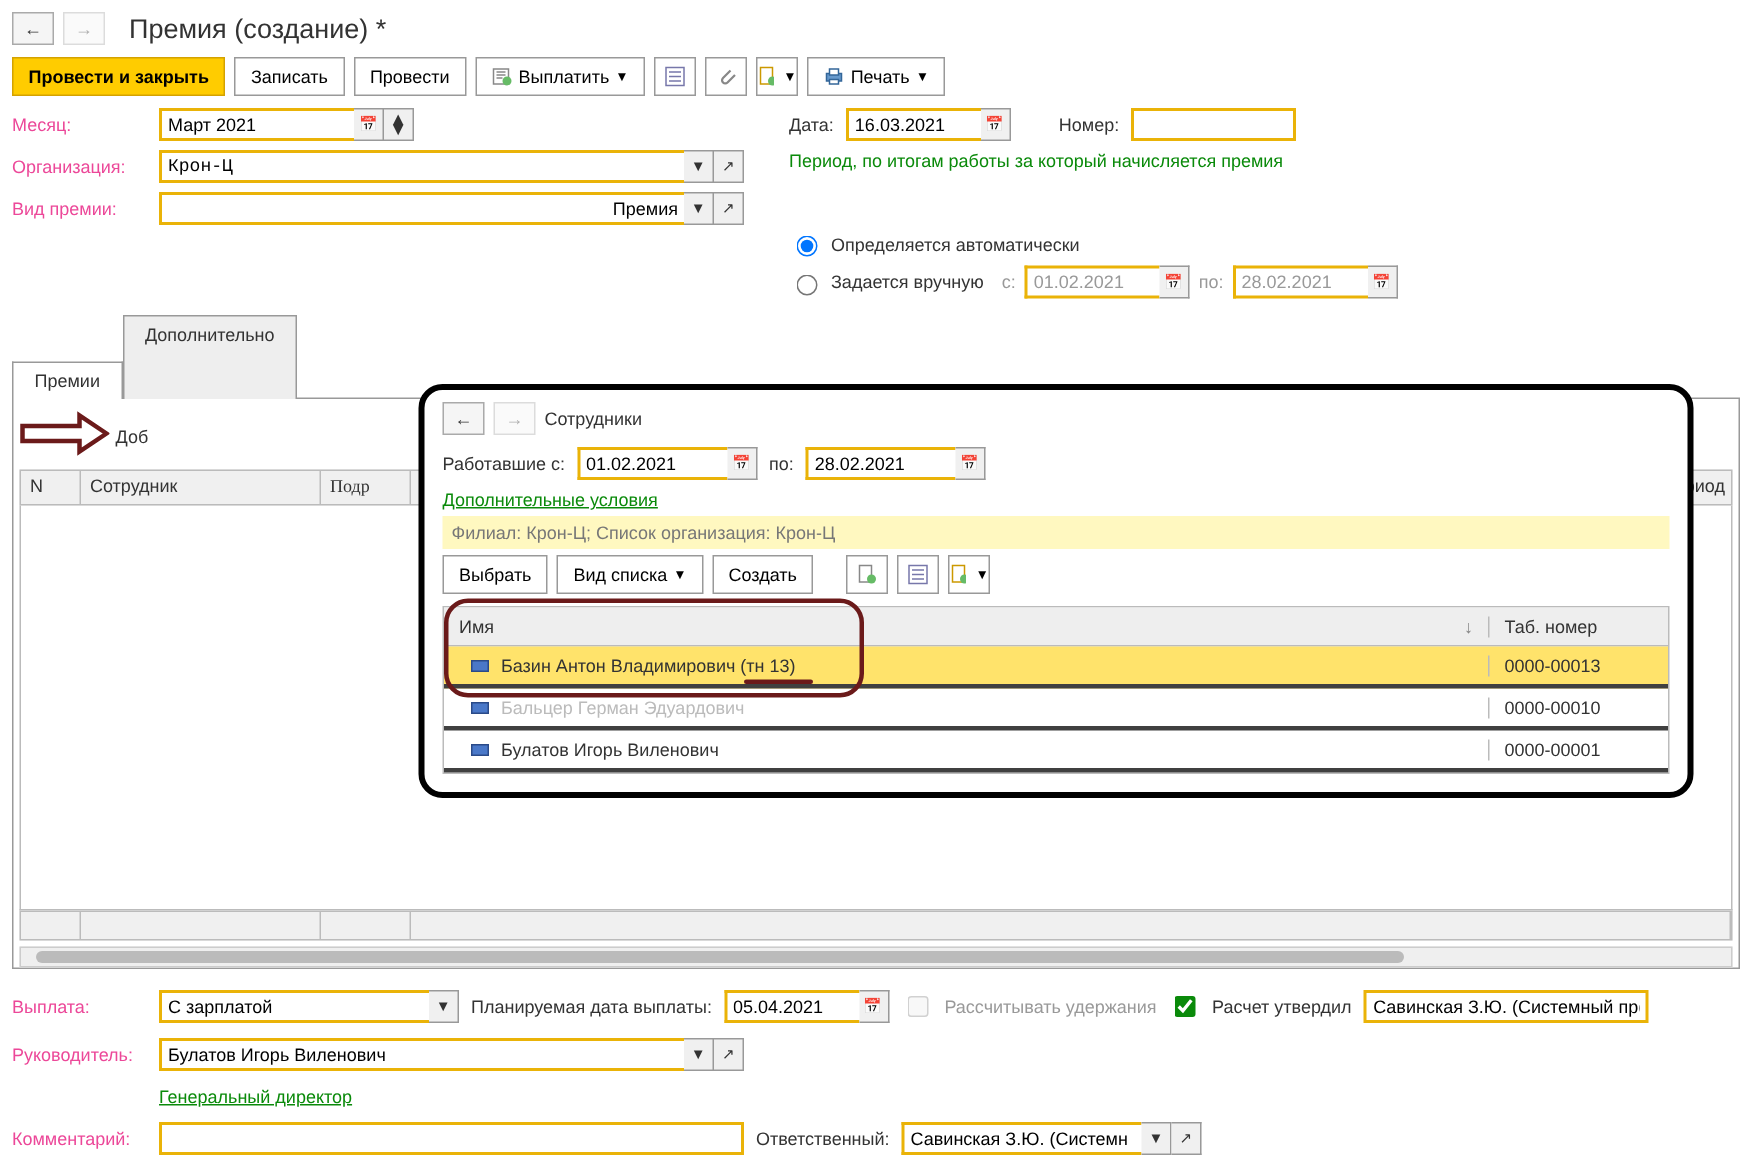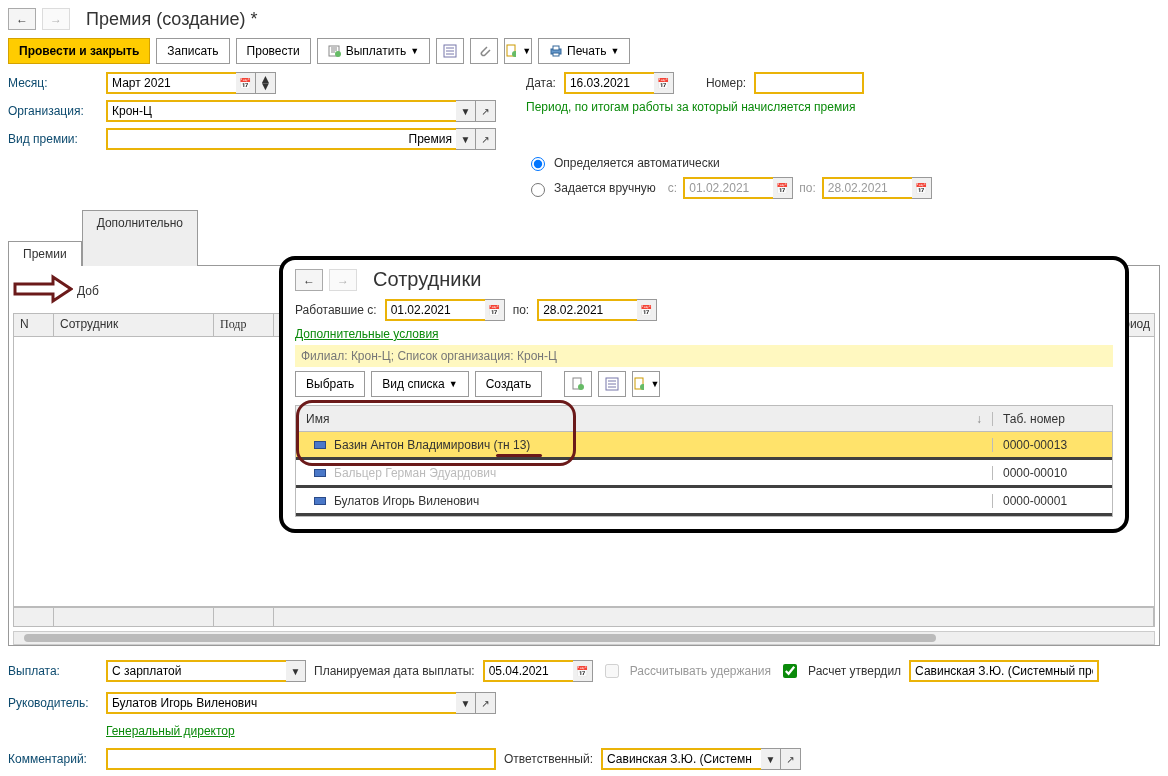--- a/index.html
+++ b/index.html
@@ -4,42 +4,42 @@
 <style>
 * { box-sizing: border-box; font-family: Arial, sans-serif; font-size: 12px; }
 body { margin: 0; padding: 8px; background: #fff; color: #333; }
 .toolbar-row { display: flex; align-items: center; gap: 6px; margin-bottom: 8px; flex-wrap: wrap; }
 .nav-btn { width: 28px; height: 22px; border: 1px solid #aaa; background: #f5f5f5; display: inline-flex; align-items: center; justify-content: center; cursor: pointer; }
 .title { font-size: 18px; font-weight: normal; margin-left: 10px; }
 .btn { height: 26px; padding: 0 10px; border: 1px solid #999; background: #fff; cursor: pointer; display: inline-flex; align-items: center; gap: 4px; }
 .btn-primary { background: #ffcc00; border-color: #d4a200; font-weight: bold; }
 .btn-icon { width: 28px; padding: 0; justify-content: center; }
 .form-row { display: flex; align-items: center; gap: 8px; margin-bottom: 6px; flex-wrap: wrap; }
-.label { min-width: 90px; color: #0c4a6e; }
+.label { min-width: 90px; color: #ec4899; }
 .input { height: 22px; border: 2px solid #eab308; padding: 0 4px; background: #fff; }
 .input-group { display: flex; align-items: stretch; }
 .input-group .input { border-right: none; }
 .input-group .addon { width: 20px; border: 1px solid #999; border-left: none; background: #f0f0f0; display: flex; align-items: center; justify-content: center; cursor: pointer; font-size: 10px; }
 .radio-row { display: flex; align-items: center; gap: 6px; margin-top: 40px; }
 .green { color: #0a8a0a; }
 .tabs { display: flex; border-bottom: 1px solid #999; margin-top: 10px; }
 .tab { padding: 5px 14px; border: 1px solid #999; border-bottom: none; background: #eee; cursor: pointer; position: relative; top: 1px; }
 .tab.active { background: #fff; margin-top: 31px; }
 .tab-body { border: 1px solid #999; border-top: none; padding: 8px 4px 0 4px; min-height: 340px; position: relative; }
 .podbor-btn { width: 160px; height: 26px; border: 3px solid #6b1a1a; border-radius: 14px; background: #fff; display: flex; align-items: center; justify-content: center; cursor: pointer; }
 .arrow-shape { width: 60px; height: 30px; display: inline-block; }
 .grid-head { display: flex; border: 1px solid #bbb; background: #f0f0f0; height: 24px; margin-top: 6px; }
 .grid-head > div { border-right: 1px solid #bbb; padding: 3px 6px; }
 .col-n { width: 40px; }
 .col-emp { width: 160px; }
 .col-dept { width: 60px; font-family: Liberation Serif, serif; }
 .scroll-stub { height: 14px; border: 1px solid #ccc; background: #efefef; margin-top: 4px; position: relative; }
 .scroll-thumb { position: absolute; left: 10px; top: 2px; width: 80%; height: 8px; background: #bbb; border-radius: 4px; }
 .popup { position: absolute; top: -10px; left: 270px; width: 850px; background: #fff; border: 4px solid #000; border-radius: 16px; padding: 8px 12px 12px 12px; }
-.popup-title { font-size: 20px; margin-left: 10px; }
+.popup-title { font-size: 12px; }
 .filter-banner { background: #fff8c0; padding: 4px 6px; color: #777; margin: 4px 0; }
 .emp-table { border: 1px solid #bbb; }
 .emp-head { display: flex; background: #eee; border-bottom: 1px solid #bbb; height: 26px; align-items: center; }
 .emp-col-name { flex: 1; padding: 0 10px; }
 .emp-col-tab { width: 120px; padding: 0 10px; border-left: 1px solid #bbb; }
 .emp-row { display: flex; height: 28px; align-items: center; border-bottom: 3px solid #404040; cursor: pointer; }
 .emp-row.sel { background: #ffe36b; }
 .emp-row .emp-col-name { display: flex; align-items: center; gap: 8px; padding-left: 18px; }
 .row-icon { width: 12px; height: 8px; background: #4a78c8; border: 1px solid #2a4a88; }
 .circle-annot { position: absolute; border: 3px solid #6b1a1a; border-radius: 16px; pointer-events: none; }
@@ -117,21 +117,21 @@
         <div class="addon">📅</div>
         <div class="addon" style="flex-direction:column;font-size:7px;line-height:7px">
             <div>▲</div>
             <div>▼</div>
           </div>
       </div>
     </div>
     <div class="form-row">
       <span class="label">Организация:</span>
       <div class="input-group">
-        <input class="input" style="width: 350px;" value="Крон-Ц">
+        <input class="input" style="width: 350px; font-family: Liberation Mono, monospace;" value="Крон-Ц">
         <div class="addon">▼</div>
         <div class="addon">↗</div>
       </div>
     </div>
     <div class="form-row">
       <span class="label">Вид премии:</span>
       <div class="input-group">
         <input class="input" style="width: 350px; text-align: right;" value="Премия">
         <div class="addon">▼</div>
         <div class="addon">↗</div>

